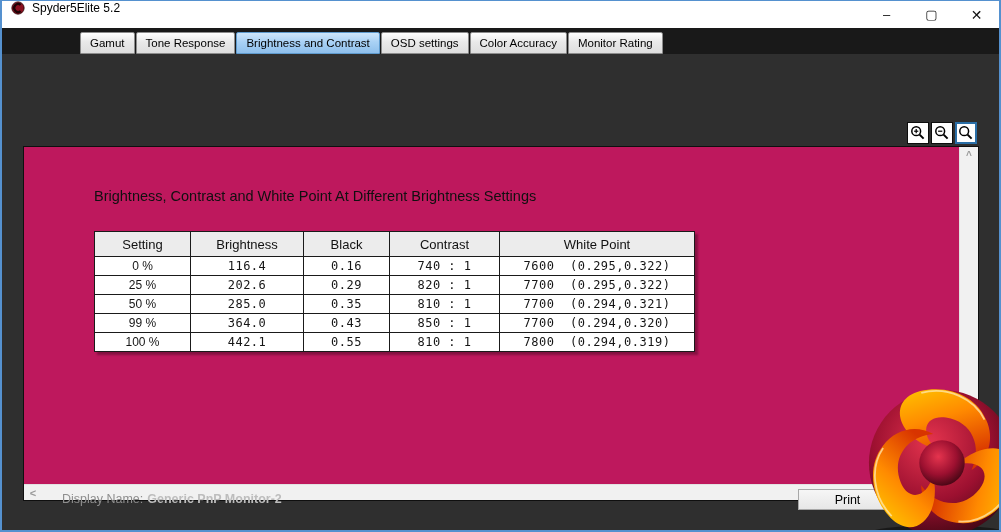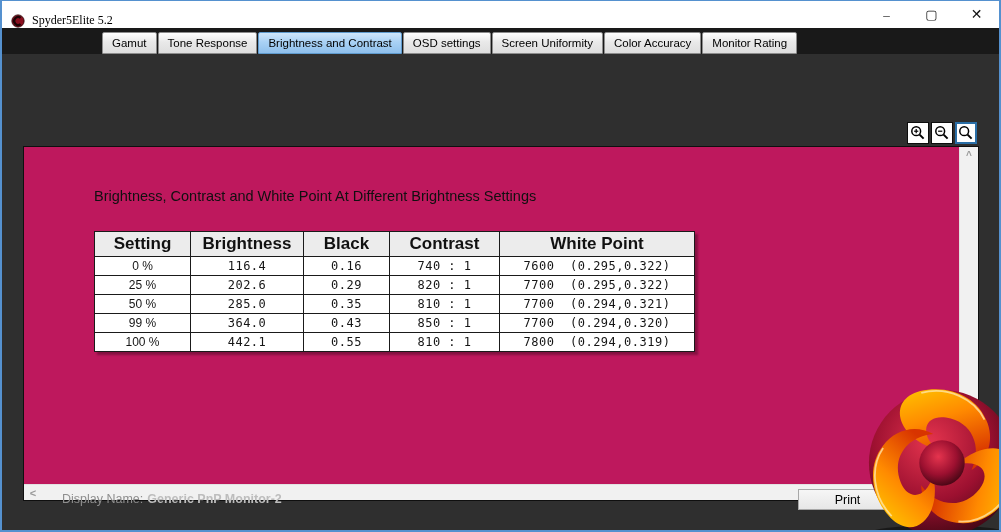--- a/index.html
+++ b/index.html
@@ -7,31 +7,31 @@
   .window{
     position:relative;width:1001px;height:532px;overflow:hidden;
     border:2px solid #5591cf;border-top-width:1px;
     background:#2f2f2f;
     font-family:"Liberation Sans",sans-serif;
     -webkit-font-smoothing:antialiased;
   }
   
   .titlebar{
     position:absolute;top:0;left:0;right:0;height:27px;background:#ffffff;
-    display:flex;align-items:flex-end;padding-left:9px;gap:7px;font-family:Liberation Serif, serif;
+    display:flex;align-items:flex-start;padding-left:9px;gap:7px;
   }
   .titlebar .title{font-size:12px;color:#000;}
   .win-controls{margin-left:auto;display:flex;height:100%;}
   .win-btn{width:45px;height:100%;display:flex;align-items:center;justify-content:center;
     font-size:13px;color:#111;cursor:default;}
   .win-btn.close{font-size:14px;}
   
   .tabstrip{
     position:absolute;top:27px;left:0;right:0;height:26px;background:#191919;
-    display:flex;align-items:flex-end;padding-left:100px;
+    display:flex;align-items:flex-end;padding-left:78px;
   }
   .tab{
     height:22px;line-height:20px;padding:0 9px;font-size:11.5px;color:#000;
     background:linear-gradient(#ffffff,#e9e9e9 45%,#dedede);
     border:1px solid #8c8c8c;border-radius:2px 2px 0 0;margin-right:1px;
     white-space:nowrap;cursor:default;
   }
   .tab.selected{
     background:linear-gradient(#cfe6fa,#a9d1f5 45%,#8fc0ec);
     border-color:#5f9bce;
@@ -48,21 +48,21 @@
     position:absolute;left:21px;top:92px;width:956px;height:355px;
     background:#ffffff;border:1px solid #0f0f0f;
   }
   .viewport{position:absolute;left:0;top:0;right:19px;bottom:16px;background:#be185d;overflow:hidden;}
   .report-heading{position:absolute;left:70px;top:41px;font-size:14.5px;color:#101010;white-space:nowrap;}
   .data-table{
     position:absolute;left:70px;top:84px;border-collapse:collapse;
     box-shadow:3px 3px 2px rgba(0,0,0,0.30);background:#fff;
   }
   .data-table th{
-    background:#ececec;font-weight:bold;font-size:17px;color:#111;
+    background:#ececec;font-weight:normal;font-size:13px;color:#111;
     border:1px solid #1a1a1a;height:25px;padding:0 4px;
   }
   .data-table td{
     border:1px solid #1a1a1a;height:19px;text-align:center;padding:0 4px;
     font-size:12px;color:#151515;white-space:pre;
   }
   .data-table td.c-val{font-family:"DejaVu Sans Mono",monospace;letter-spacing:0.5px;font-size:12px;}
   .data-table th:nth-child(1),.data-table td:nth-child(1){width:96px;}
   .data-table th:nth-child(2),.data-table td:nth-child(2){width:113px;}
   .data-table th:nth-child(3),.data-table td:nth-child(3){width:86px;}
@@ -102,21 +102,20 @@
       <span class="win-btn">▢</span>
       <span class="win-btn close">✕</span>
     </div>
   </div>
 
   <div class="tabstrip">
       <div class="tab">Gamut</div>
       <div class="tab">Tone Response</div>
       <div class="tab selected">Brightness and Contrast</div>
       <div class="tab">OSD settings</div>
-      <div class="tab">Screen Uniformity</div>
       <div class="tab">Color Accuracy</div>
       <div class="tab">Monitor Rating</div>
     </div>
 
   <div class="content">
 
     <div class="zoombar">
       <button class="zbtn" title="">
         <svg width="16" height="16" viewBox="0 0 16 16">
           <circle cx="6.2" cy="6.2" r="4.4" fill="none" stroke="#000" stroke-width="1.5"></circle>

